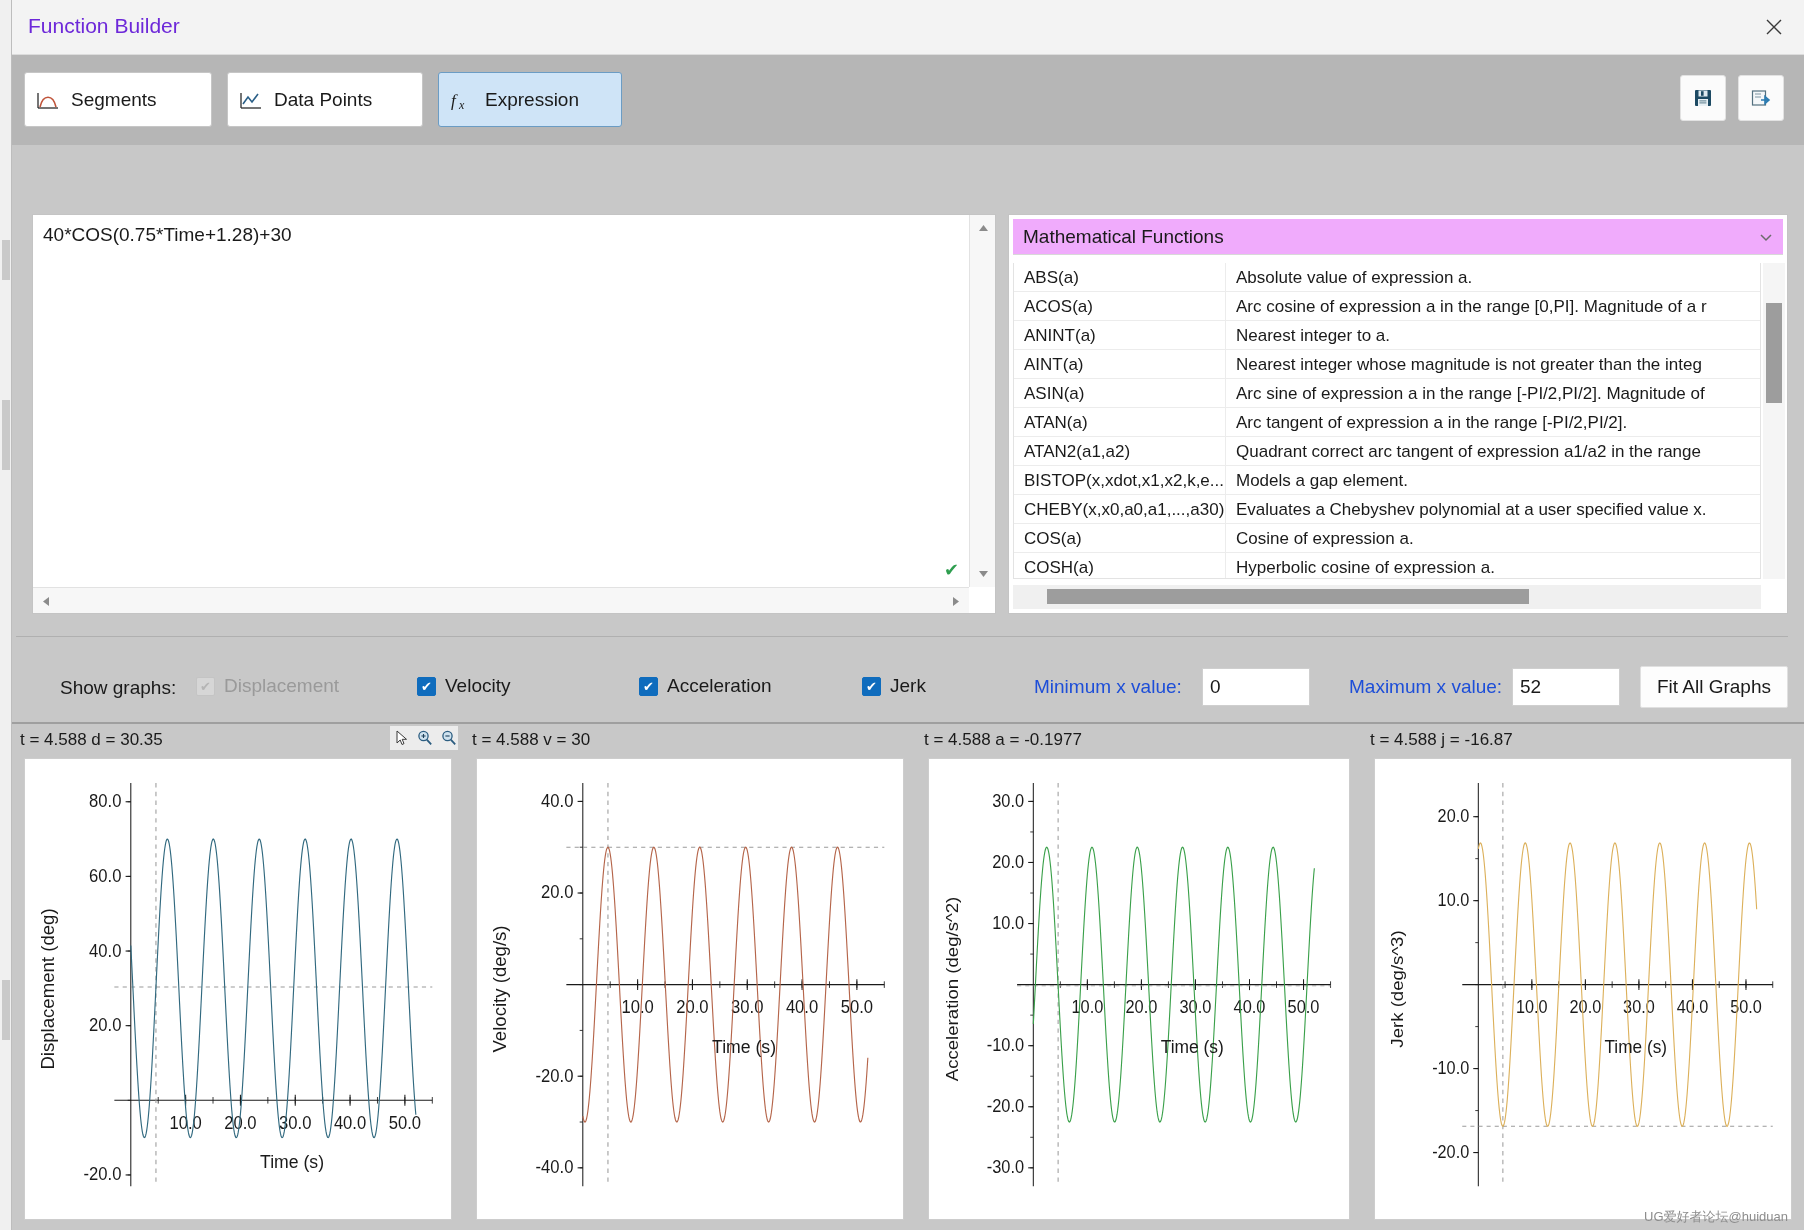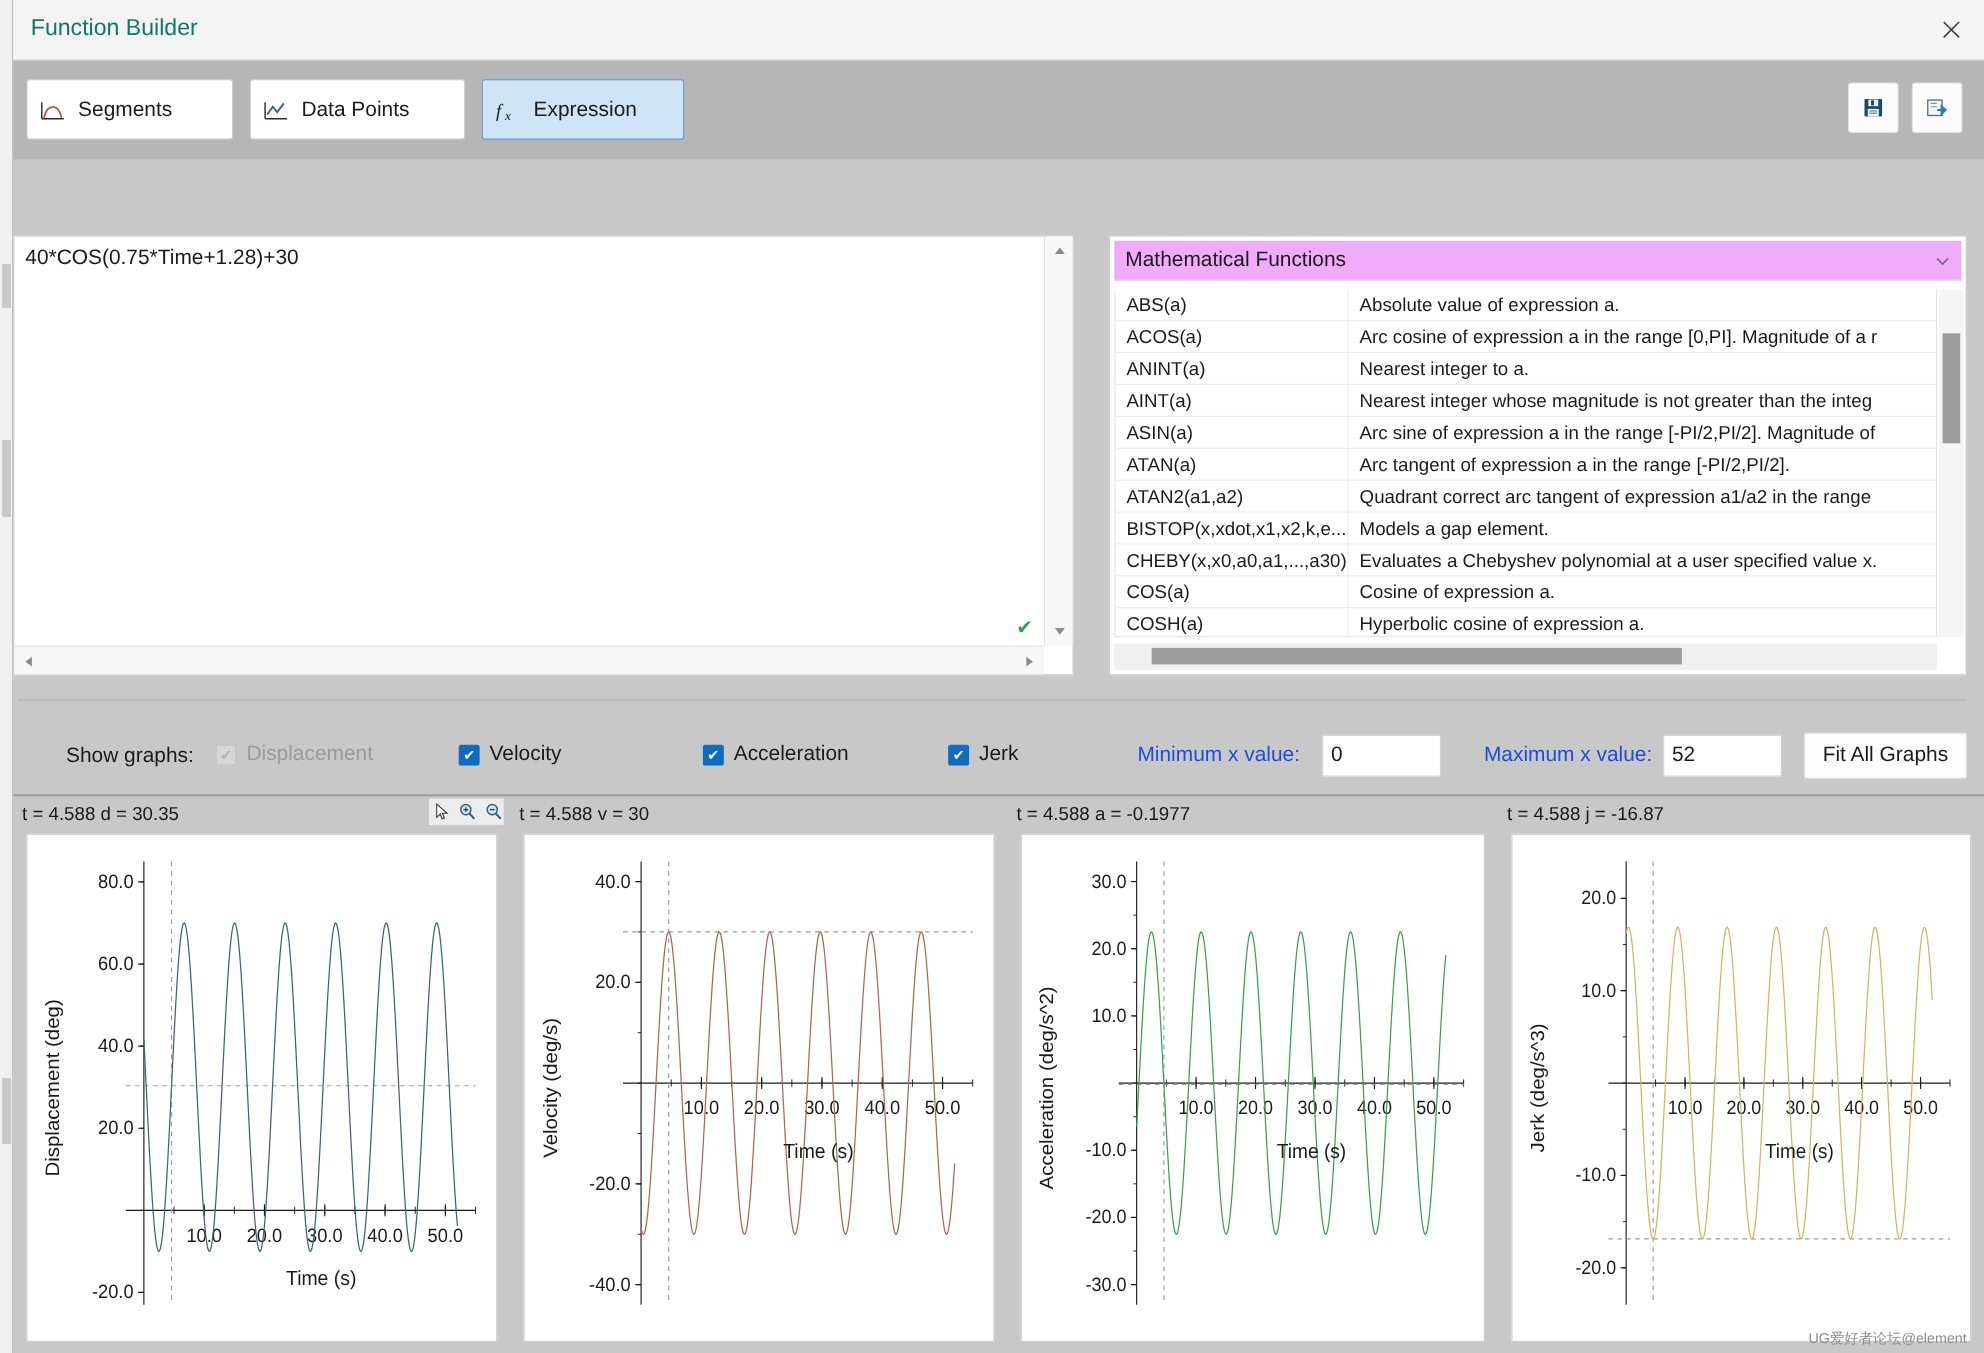--- a/index.html
+++ b/index.html
@@ -23,21 +23,21 @@
   .bleed-mark { position:absolute; left:2px; width:8px; background:#c9c9c9; }
 
   
   .titlebar {
     position: absolute; left: 12px; top: 0; width: 1792px; height: 55px;
     background: #f3f3f3;
     border-bottom: 1px solid #dcdcdc;
   }
   .titlebar .title {
     position: absolute; left: 16px; top: 14px;
-    font-size: 21px; color: #0f766e;
+    font-size: 21px; color: #6d28d9;
   }
   .close-btn {
     position: absolute; right: 0; top: 0; width: 60px; height: 54px;
     display: flex; align-items: center; justify-content: center;
     cursor: pointer;
   }
   .close-btn svg { display:block; }
 
   
   .modebar {
@@ -68,21 +68,21 @@
   .combo {
     position:absolute; left: 318px; top: 0; width: 280px; height: 34px;
     background:#ffffff; border:1px solid #cfcfcf;
     display:flex; align-items:center; cursor:pointer;
   }
   .combo .txt { font-size: 18px; color:#1a1a1a; padding-left: 8px; flex:1; }
   .combo .chev { width: 30px; display:flex; align-items:center; justify-content:center; }
 
   
   .exprbox {
-    position:absolute; left: 12px; top: 214px; width: 964px; height: 400px;
+    position:absolute; left: 32px; top: 214px; width: 964px; height: 400px;
     background:#ffffff; border:1px solid #c4c4c4;
   }
   .exprtext {
     position:absolute; left: 10px; top: 9px; right: 36px;
     font-size: 19px; color:#1a1a1a; white-space: pre; cursor: text;
   }
   .vscroll {
     position:absolute; right:0; top:0; width: 26px; bottom: 26px;
     background:#f7f7f7; border-left:1px solid #e2e2e2;
   }
@@ -650,14 +650,14 @@
             <line x1="126.03324137931034" y1="22" x2="126.03324137931034" y2="390" stroke="#9a9a9a" stroke-width="1" stroke-dasharray="4,4"></line>
             <line x1="86" y1="335.3366666666667" x2="392" y2="335.3366666666667" stroke="#9a9a9a" stroke-width="1" stroke-dasharray="4,4"></line>
             <polyline points="101.83,82.09 102.36,79.66 102.88,77.94 103.41,76.94 103.94,76.67 104.47,77.12 104.99,78.30 105.52,80.19 106.05,82.80 106.58,86.09 107.10,90.06 107.63,94.68 108.16,99.93 108.69,105.77 109.21,112.18 109.74,119.12 110.27,126.54 110.80,134.41 111.32,142.68 111.85,151.31 112.38,160.25 112.91,169.44 113.43,178.84 113.96,188.39 114.49,198.04 115.02,207.73 115.54,217.42 116.07,227.04 116.60,236.54 117.13,245.87 117.66,254.98 118.18,263.81 118.71,272.32 119.24,280.45 119.77,288.17 120.29,295.42 120.82,302.17 121.35,308.38 121.88,314.02 122.40,319.04 122.93,323.43 123.46,327.16 123.99,330.21 124.51,332.57 125.04,334.20 125.57,335.12 126.10,335.32 126.62,334.78 127.15,333.52 127.68,331.55 128.21,328.87 128.73,325.50 129.26,321.45 129.79,316.76 130.32,311.44 130.84,305.54 131.37,299.07 131.90,292.08 132.43,284.60 132.96,276.68 133.48,268.37 134.01,259.70 134.54,250.74 135.07,241.52 135.59,232.10 136.12,222.53 136.65,212.88 137.18,203.18 137.70,193.50 138.23,183.89 138.76,174.40 139.29,165.09 139.81,156.01 140.34,147.22 140.87,138.75 141.40,130.66 141.92,122.99 142.45,115.80 142.98,109.10 143.51,102.96 144.03,97.39 144.56,92.43 145.09,88.12 145.62,84.46 146.14,81.49 146.67,79.22 147.20,77.66 147.73,76.82 148.26,76.71 148.78,77.32 149.31,78.66 149.84,80.72 150.37,83.48 150.89,86.92 151.42,91.04 151.95,95.81 152.48,101.19 153.00,107.16 153.53,113.69 154.06,120.74 154.59,128.27 155.11,136.23 155.64,144.59 156.17,153.29 156.70,162.29 157.22,171.53 157.75,180.97 158.28,190.55 158.81,200.21 159.33,209.91 159.86,219.58 160.39,229.18 160.92,238.65 161.44,247.94 161.97,256.99 162.50,265.75 163.03,274.18 163.56,282.22 164.08,289.84 164.61,296.98 165.14,303.61 165.67,309.70 166.19,315.20 166.72,320.08 167.25,324.33 167.78,327.91 168.30,330.80 168.83,333.00 169.36,334.47 169.89,335.23 170.41,335.26 170.94,334.56 171.47,333.14 172.00,331.01 172.52,328.17 173.05,324.65 173.58,320.46 174.11,315.62 174.63,310.17 175.16,304.13 175.69,297.54 176.22,290.44 176.74,282.86 177.27,274.85 177.80,266.45 178.33,257.72 178.86,248.69 179.38,239.42 179.91,229.97 180.44,220.37 180.97,210.70 181.49,201.01 182.02,191.34 182.55,181.75 183.08,172.30 183.60,163.04 184.13,154.02 184.66,145.29 185.19,136.90 185.71,128.90 186.24,121.34 186.77,114.25 187.30,107.68 187.82,101.66 188.35,96.22 188.88,91.41 189.41,87.24 189.93,83.73 190.46,80.92 190.99,78.80 191.52,77.41 192.04,76.73 192.57,76.78 193.10,77.56 193.63,79.06 194.16,81.27 194.68,84.19 195.21,87.79 195.74,92.05 196.27,96.96 196.79,102.48 197.32,108.58 197.85,115.23 198.38,122.39 198.90,130.01 199.43,138.07 199.96,146.51 200.49,155.28 201.01,164.34 201.54,173.63 202.07,183.10 202.60,192.71 203.12,202.38 203.65,212.08 204.18,221.74 204.71,231.32 205.23,240.75 205.76,249.99 206.29,258.98 206.82,267.67 207.34,276.02 207.87,283.97 208.40,291.48 208.93,298.51 209.46,305.03 209.98,310.98 210.51,316.35 211.04,321.09 211.57,325.19 212.09,328.62 212.62,331.36 213.15,333.39 213.68,334.71 214.20,335.30 214.73,335.17 215.26,334.31 215.79,332.73 216.31,330.43 216.84,327.44 217.37,323.76 217.90,319.43 218.42,314.45 218.95,308.87 219.48,302.70 220.01,295.99 220.53,288.78 221.06,281.10 221.59,273.00 222.12,264.52 222.64,255.72 223.17,246.63 223.70,237.32 224.23,227.82 224.76,218.21 225.28,208.53 225.81,198.83 226.34,189.18 226.87,179.62 227.39,170.20 227.92,160.99 228.45,152.03 228.98,143.38 229.50,135.07 230.03,127.17 230.56,119.71 231.09,112.73 231.61,106.28 232.14,100.39 232.67,95.09 233.20,90.42 233.72,86.39 234.25,83.04 234.78,80.38 235.31,78.43 235.83,77.19 236.36,76.68 236.89,76.89 237.42,77.83 237.94,79.50 238.47,81.87 239.00,84.94 239.53,88.69 240.06,93.10 240.58,98.15 241.11,103.80 241.64,110.02 242.17,116.79 242.69,124.06 243.22,131.79 243.75,139.93 244.28,148.45 244.80,157.29 245.33,166.40 245.86,175.74 246.39,185.25 246.91,194.87 247.44,204.56 247.97,214.25 248.50,223.90 249.02,233.45 249.55,242.84 250.08,252.03 250.61,260.96 251.13,269.57 251.66,277.83 252.19,285.69 252.72,293.10 253.24,300.02 253.77,306.41 254.30,312.24 254.83,317.47 255.36,322.07 255.88,326.02 256.41,329.29 256.94,331.87 257.47,333.75 257.99,334.90 258.52,335.33 259.05,335.04 259.58,334.02 260.10,332.27 260.63,329.82 261.16,326.67 261.69,322.85 262.21,318.37 262.74,313.25 263.27,307.53 263.80,301.24 264.32,294.42 264.85,287.10 265.38,279.32 265.91,271.13 266.43,262.58 266.96,253.70 267.49,244.56 268.02,235.20 268.54,225.68 269.07,216.04 269.60,206.35 270.13,196.66 270.66,187.02 271.18,177.49 271.71,168.12 272.24,158.96 272.77,150.06 273.29,141.48 273.82,133.26 274.35,125.45 274.88,118.10 275.40,111.24 275.93,104.91 276.46,99.15 276.99,93.99 277.51,89.46 278.04,85.58 278.57,82.38 279.10,79.88 279.62,78.09 280.15,77.01 280.68,76.66 281.21,77.04 281.73,78.14 282.26,79.97 282.79,82.50 283.32,85.72 283.84,89.62 284.37,94.18 284.90,99.36 285.43,105.14 285.96,111.49 286.48,118.38 287.01,125.75 287.54,133.58 288.07,141.81 288.59,150.40 289.12,159.31 289.65,168.48 290.18,177.86 290.70,187.40 291.23,197.04 291.76,206.73 292.29,216.42 292.81,226.05 293.34,235.57 293.87,244.92 294.40,254.05 294.92,262.92 295.45,271.46 295.98,279.63 296.51,287.39 297.03,294.70 297.56,301.50 298.09,307.77 298.62,313.46 299.14,318.55 299.67,323.01 300.20,326.81 300.73,329.93 301.26,332.36 301.78,334.07 302.31,335.06 302.84,335.33 303.37,334.87 303.89,333.69 304.42,331.79 304.95,329.18 305.48,325.88 306.00,321.90 306.53,317.27 307.06,312.02 307.59,306.17 308.11,299.76 308.64,292.82 309.17,285.39 309.70,277.52 310.22,269.24 310.75,260.61 311.28,251.67 311.81,242.48 312.33,233.08 312.86,223.53 313.39,213.88 313.92,204.18 314.44,194.49 314.97,184.87 315.50,175.37 316.03,166.04 316.56,156.94 317.08,148.11 317.61,139.61 318.14,131.48 318.67,123.76 319.19,116.52 319.72,109.77 320.25,103.57 320.78,97.94 321.30,92.92 321.83,88.53 322.36,84.81 322.89,81.76 323.41,79.42 323.94,77.78 324.47,76.87 325.00,76.68 325.52,77.23 326.05,78.49 326.58,80.47 327.11,83.16 327.63,86.54 328.16,90.59 328.69,95.29 329.22,100.61 329.74,106.52 330.27,112.99 330.80,119.99 331.33,127.47 331.86,135.39 332.38,143.71 332.91,152.38 333.44,161.34 333.97,170.57 334.49,179.99 335.02,189.55 335.55,199.21 336.08,208.91 336.60,218.59 337.13,228.20 337.66,237.68 338.19,246.99 338.71,256.07 339.24,264.86 339.77,273.32 340.30,281.41 340.82,289.07 341.35,296.27 341.88,302.95 342.41,309.09 342.93,314.66 343.46,319.61 343.99,323.92 344.52,327.57 345.04,330.54 345.57,332.80 346.10,334.35 346.63,335.19 347.16,335.29 347.68,334.67 348.21,333.32 348.74,331.26 349.27,328.50 349.79,325.04 350.32,320.92 350.85,316.15 351.38,310.76 351.90,304.78 352.43,298.25 352.96,291.20 353.49,283.67 354.01,275.70 354.54,267.34 355.07,258.63 355.60,249.63 356.12,240.39 356.65,230.95 357.18,221.37 357.71,211.70 358.23,202.01 358.76,192.33 359.29,182.73 359.82,173.26 360.34,163.98 360.87,154.93 361.40,146.17 361.93,137.75 362.46,129.71 362.98,122.10 363.51,114.96 364.04,108.33 364.57,102.25 365.09,96.76 365.62,91.88 366.15,87.64 366.68,84.06 367.20,81.18 367.73,78.99 368.26,77.52 368.79,76.77 369.31,76.74 369.84,77.45 370.37,78.87 370.90,81.01 371.42,83.86 371.95,87.39 372.48,91.58 373.01,96.43 373.53,101.88 374.06,107.92 374.59,114.52 375.12,121.62 375.64,129.21 376.17,137.22" fill="none" stroke="#dcb05a" stroke-width="1.1"></polyline>
             <text class="axlabel" x="257" y="268" text-anchor="middle">Time (s)</text>
             <text class="axlabel" x="28" y="210" text-anchor="middle" transform="rotate(-90 28 210)">Jerk (deg/s^3)</text>
           </svg>
         </div>
       </div>
     </div>
 
-  <div class="watermark">UG爱好者论坛@element</div>
+  <div class="watermark">UG爱好者论坛@huiduan</div>
 </div>
 
 </body></html>

